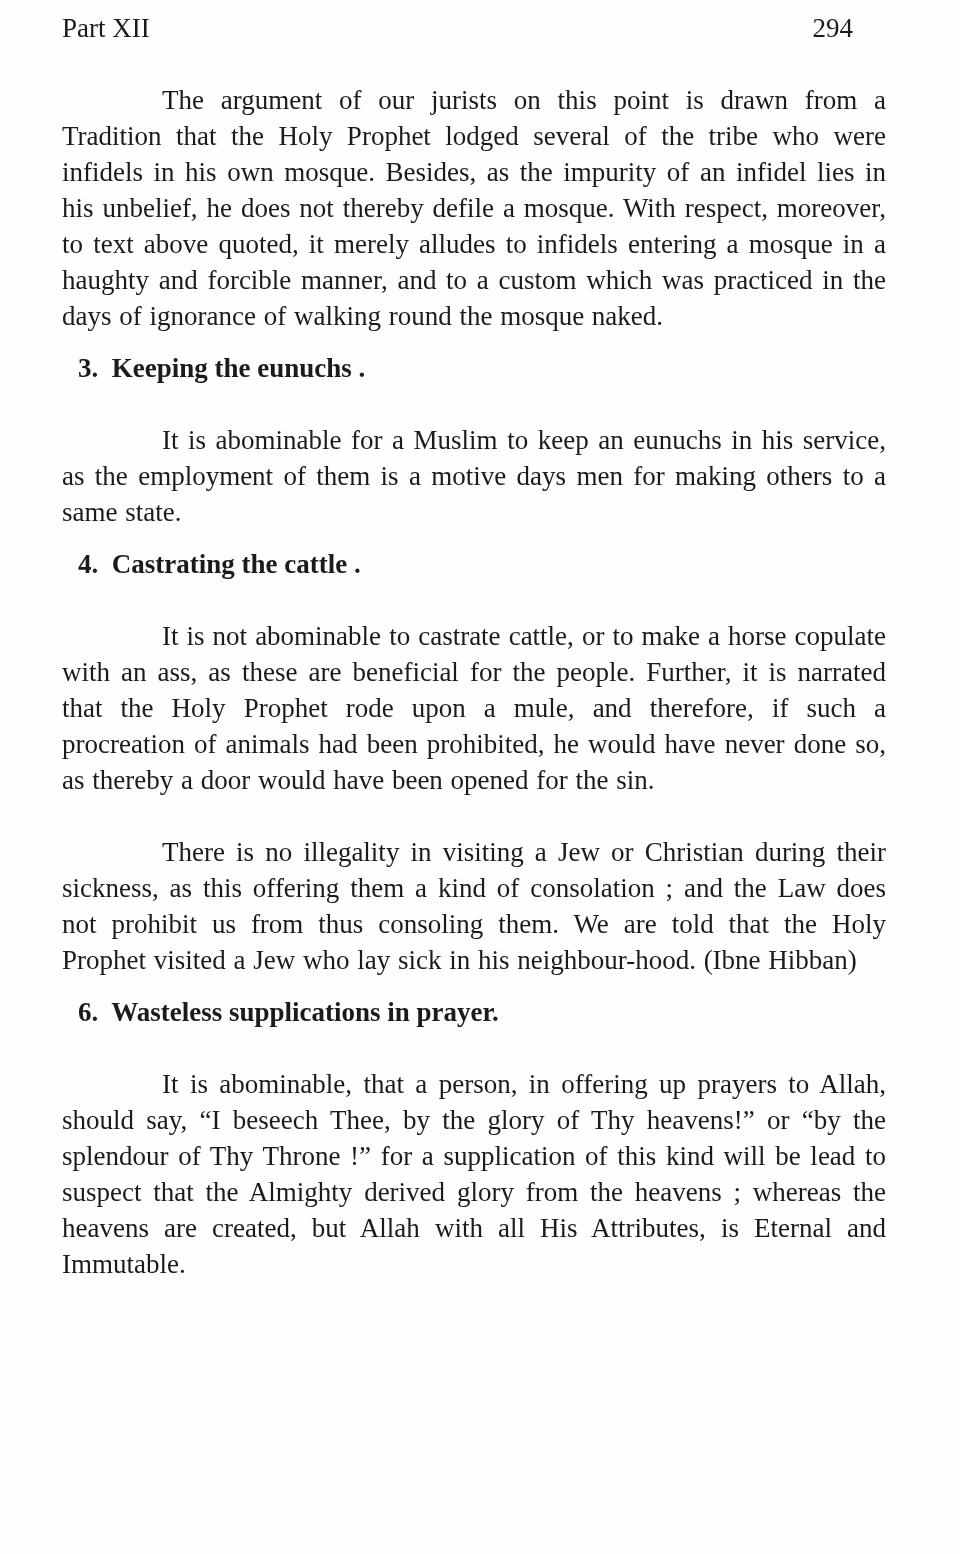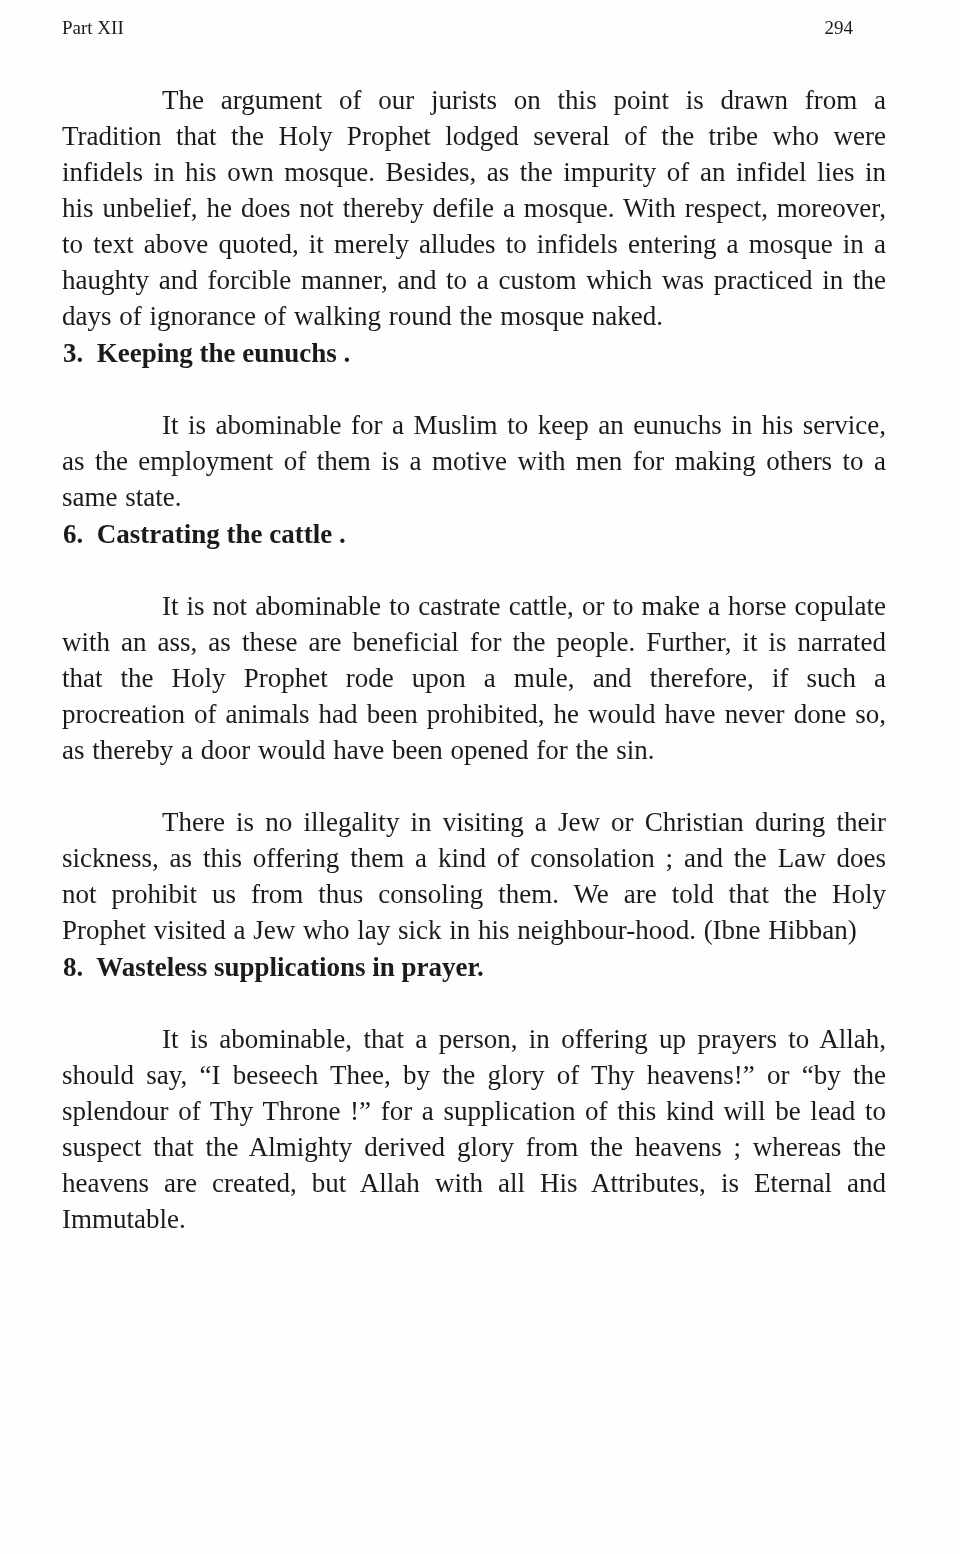--- a/index.html
+++ b/index.html
@@ -19,21 +19,21 @@
   .scan-page {
     position: absolute;
     inset: 0;
     padding-top: 10px;
     box-sizing: border-box;
   }
   .page-header {
     position: relative;
     height: 36px;
     line-height: 36px;
-    font-size: 19px;
+    font-size: 27px;
   }
   .header-left {
     position: absolute;
     left: 62px;
     top: 0;
   }
   .header-center {
     position: absolute;
     left: calc(50% + 24px);
     transform: translateX(-50%);
@@ -54,21 +54,21 @@
     font-size: 27px;
     line-height: 36px;
   }
   .para {
     margin: 36px 12px 0 0;
     text-align: justify;
     text-indent: 100px;
     word-spacing: 1px;
   }
   .section-heading {
-    margin: 1px;
+    margin: 16px;
     font-size: 27px;
     line-height: 36px;
     font-weight: bold;
     text-align: left;
     white-space: pre-wrap;
   }
 </style>
 </head>
 <body>
 
@@ -79,28 +79,28 @@
       <span class="header-left">Part XII</span>
       <span class="header-right">294</span>
     </div>
 
     <div class="content">
 
       <p class="para">The argument of our jurists on this point is drawn from a Tradition that the Holy Prophet lodged several of the tribe who were infidels in his own mosque. Besides, as the impurity of an infidel lies in his unbelief, he does not thereby defile a mosque. With respect, moreover, to text above quoted, it merely alludes to infidels entering a mosque in a haughty and forcible manner, and to a custom which was practiced in the days of ignorance of walking round the mosque naked.</p>
 
       <h2 class="section-heading">3.  Keeping the eunuchs .</h2>
 
-      <p class="para">It is abominable for a Muslim to keep an eunuchs in his service, as the employment of them is a motive with men for making others to a same state.</p>
+      <p class="para">It is abominable for a Muslim to keep an eunuchs in his service, as the employment of them is a motive days men for making others to a same state.</p>
 
-      <h2 class="section-heading">6.  Castrating the cattle .</h2>
+      <h2 class="section-heading">4.  Castrating the cattle .</h2>
 
       <p class="para">It is not abominable to castrate cattle, or to make a horse copulate with an ass, as these are beneficial for the people. Further, it is narrated that the Holy Prophet rode upon a mule, and therefore, if such a procreation of animals had been prohibited, he would have never done so, as thereby a door would have been opened for the sin.</p>
 
 
       <p class="para">There is no illegality in visiting a Jew or Christian during their sickness, as this offering them a kind of consolation ; and the Law does not prohibit us from thus consoling them. We are told that the Holy Prophet visited a Jew who lay sick in his neighbour-hood. (Ibne Hibban)</p>
 
-      <h2 class="section-heading">8.  Wasteless supplications in prayer.</h2>
+      <h2 class="section-heading">6.  Wasteless supplications in prayer.</h2>
 
       <p class="para">It is abominable, that a person, in offering up prayers to Allah, should say, “I beseech Thee, by the glory of Thy heavens!” or “by the splendour of Thy Throne !” for a supplication of this kind will be lead to suspect that the Almighty derived glory from the heavens ; whereas the heavens are created, but Allah with all His Attributes, is Eternal and Immutable.</p>
 
     </div>
   </div>
 </div>
 
 </body></html>

